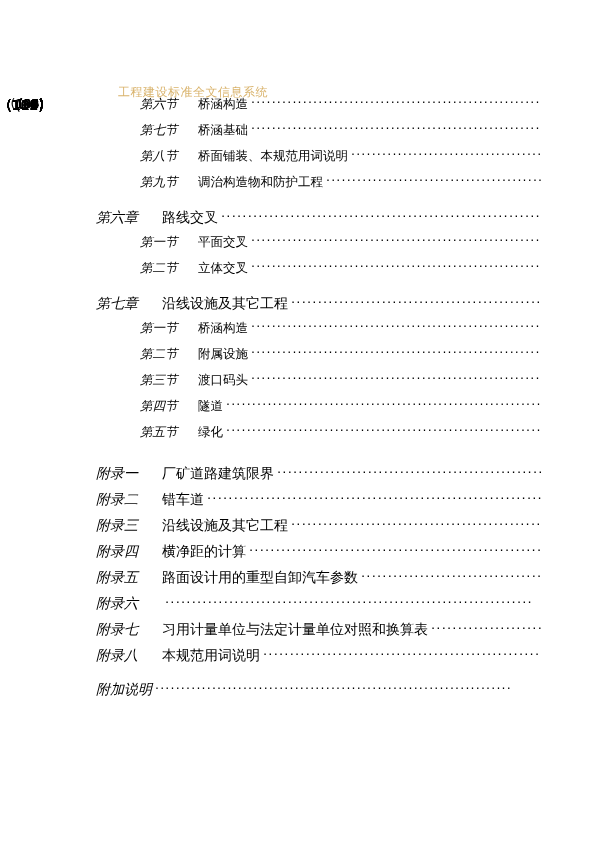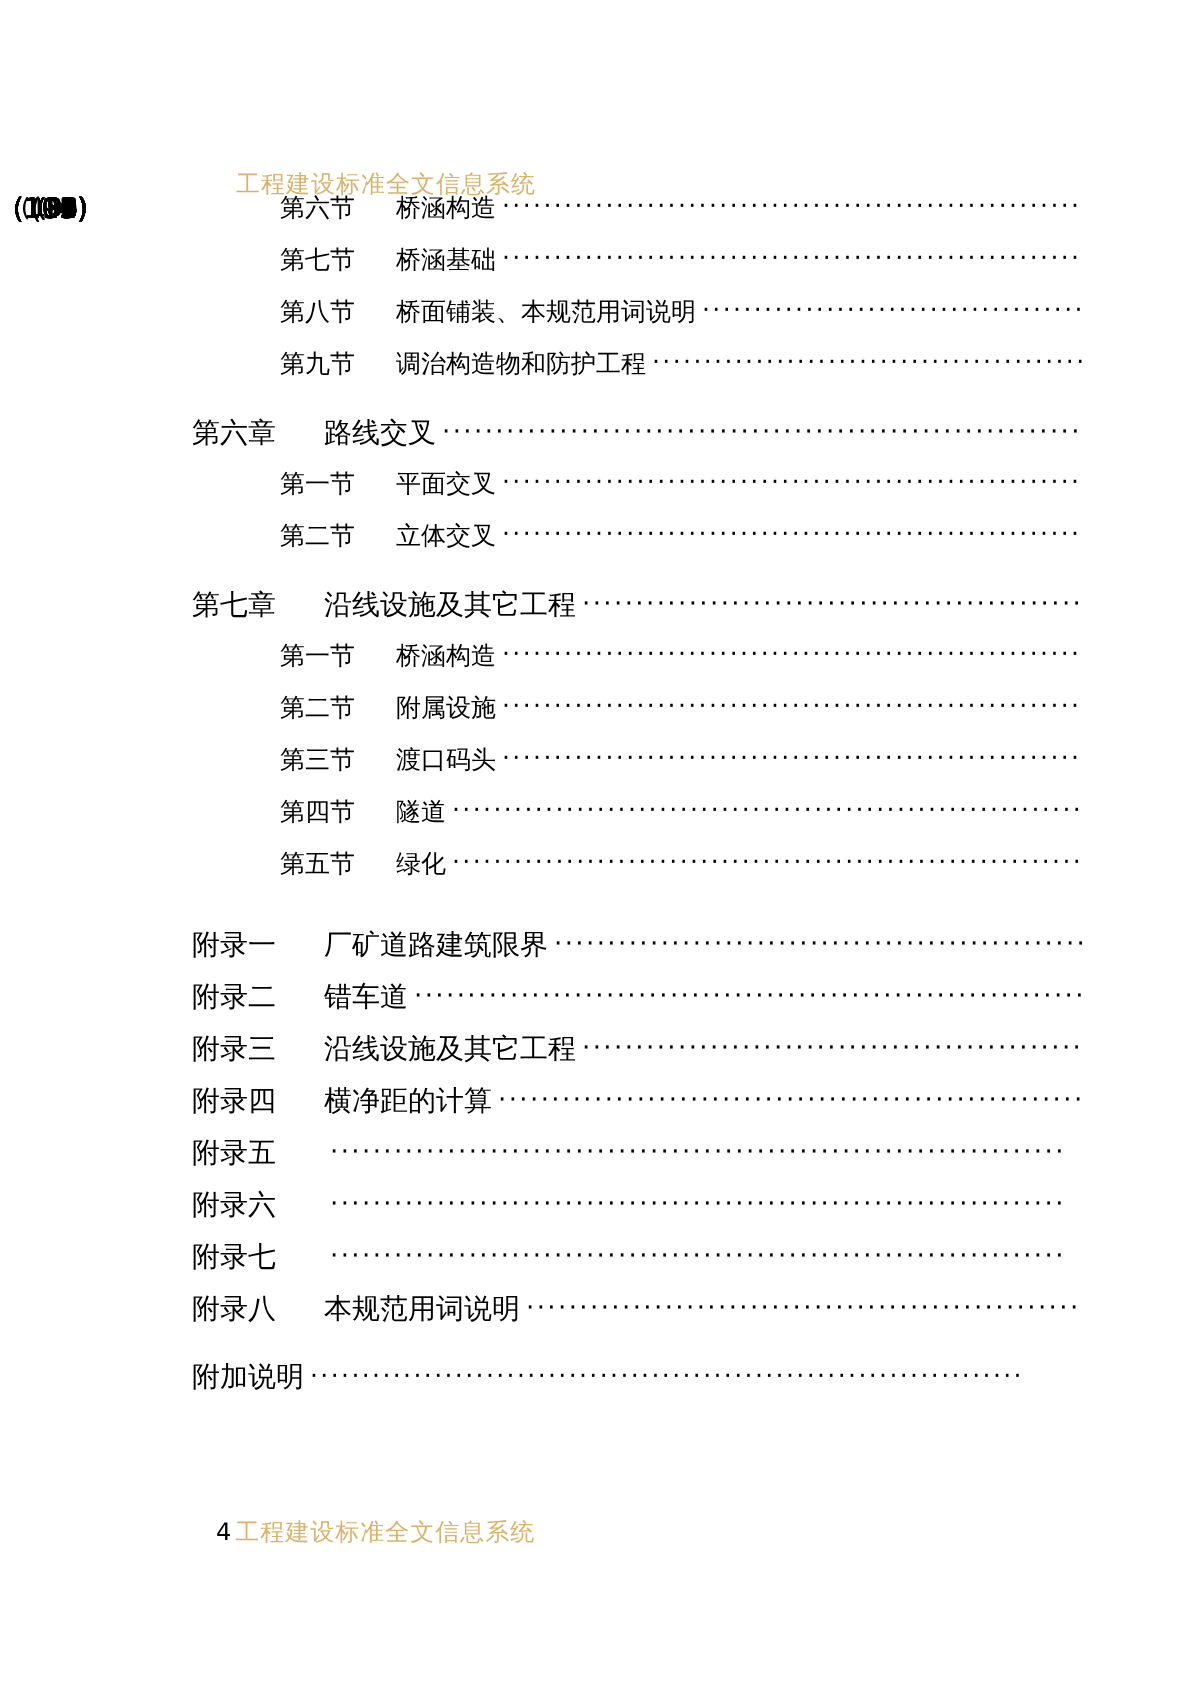--- a/index.html
+++ b/index.html
@@ -58,20 +58,21 @@
     display: flex;
     align-items: baseline;
     font-size: 12.5px;
     line-height: 1.0;
     height: 26px;
     white-space: nowrap;
   }
   .row .label {
     display: inline-block;
     flex: 0 0 auto;
+    font-style: italic;
   }
   .row .title {
     display: inline-block;
     flex: 0 0 auto;
     font-family: Liberation Mono, monospace;
   }
   .row .leader {
     flex: 1 1 auto;
     overflow: hidden;
     margin: 0 3px;
@@ -210,45 +211,44 @@
         <span class="page">(105)</span>
       </div>
       <div class="row lvl-appendix">
         <span class="label">附录四</span>
         <span class="title">横净距的计算</span>
         <span class="leader">·····································································</span>
         <span class="page">(106)</span>
       </div>
       <div class="row lvl-appendix">
         <span class="label">附录五</span>
+        <span class="title">路面设计用的重型自卸汽车参数</span>
         <span class="leader">·····································································</span>
         <span class="page">(109)</span>
       </div>
       <div class="row lvl-appendix">
         <span class="label">附录六</span>
         <span class="leader">·····································································</span>
         <span class="page">(111)</span>
       </div>
       <div class="row lvl-appendix">
         <span class="label">附录七</span>
+        <span class="title">习用计量单位与法定计量单位对照和换算表</span>
         <span class="leader">·····································································</span>
         <span class="page">(113)</span>
       </div>
       <div class="row lvl-appendix">
         <span class="label">附录八</span>
         <span class="title">本规范用词说明</span>
         <span class="leader">·····································································</span>
         <span class="page">(115)</span>
       </div>
       <div class="gap-sm"></div>
       <div class="row lvl-note">
         <span class="label">附加说明</span>
         <span class="title"></span>
         <span class="leader">·····································································</span>
         <span class="page">(116)</span>
       </div>
     </div>
 
-  <div class="footer">
-    <span class="pagenum">4</span><span class="wm">工程建设标准全文信息系统</span>
-  </div>
 
 </div>
 
 </body></html>

